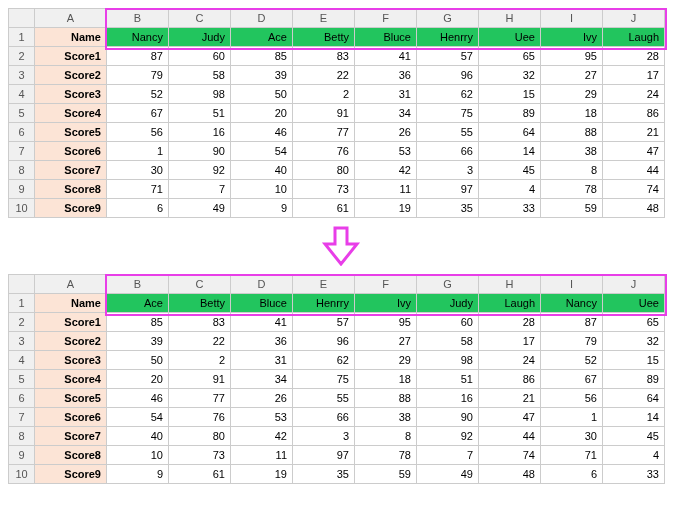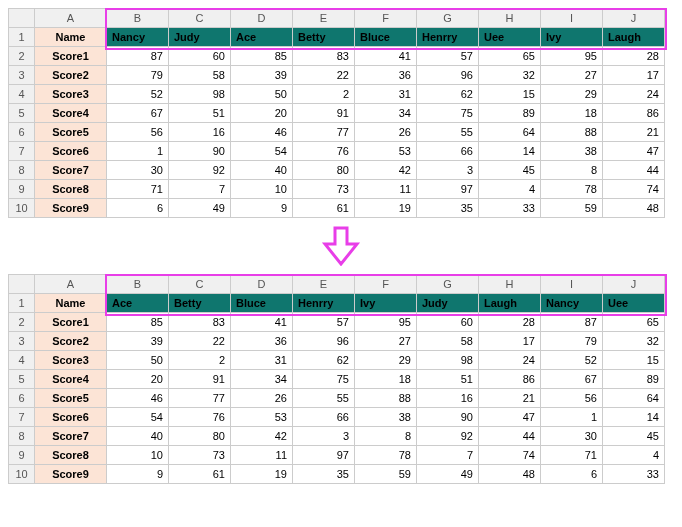--- a/index.html
+++ b/index.html
@@ -34,27 +34,27 @@
 .col-hdr.a { width: 72px; }
 .row-hdr {
   background: #f0f0f0;
   text-align: center;
   font-weight: normal;
   color: #555;
 }
 .label-cell {
   background: #fce4d6;
   font-weight: bold;
-  text-align: center;
+  text-align: right;
   border: 1px solid #000;
 }
 .name-hdr {
-  background: #0f766e;
-  font-weight: bold;
-  text-align: left;
+  background: #22c55e;
+  font-weight: normal;
+  text-align: right;
   border: 1px solid #000;
 }
 .data-cell {
   text-align: right;
   border: 1px solid #000;
 }
 .wrap {
   position: relative;
   display: inline-block;
 }

